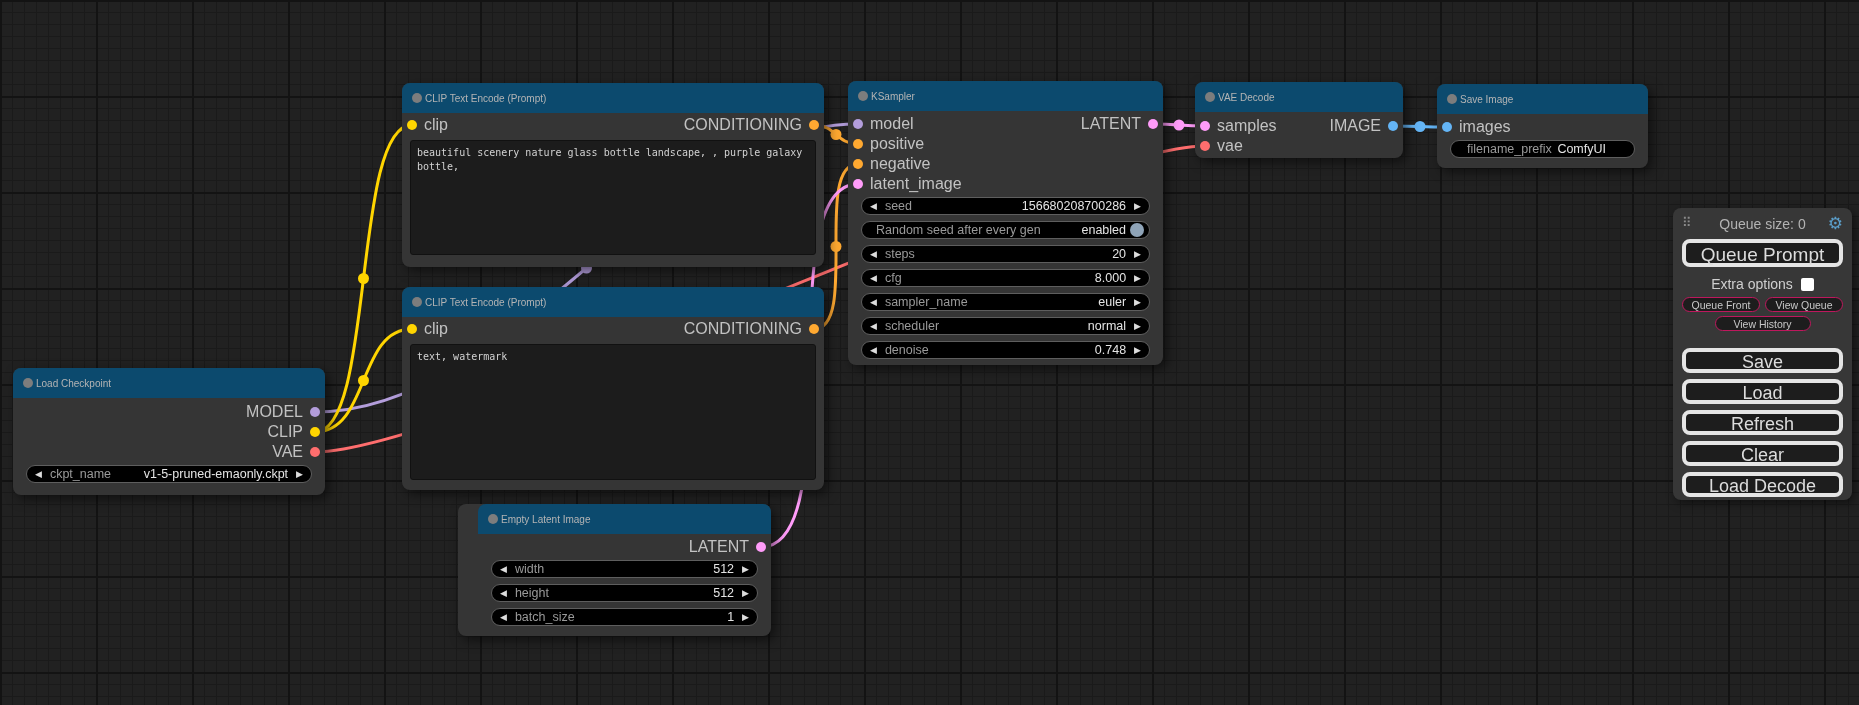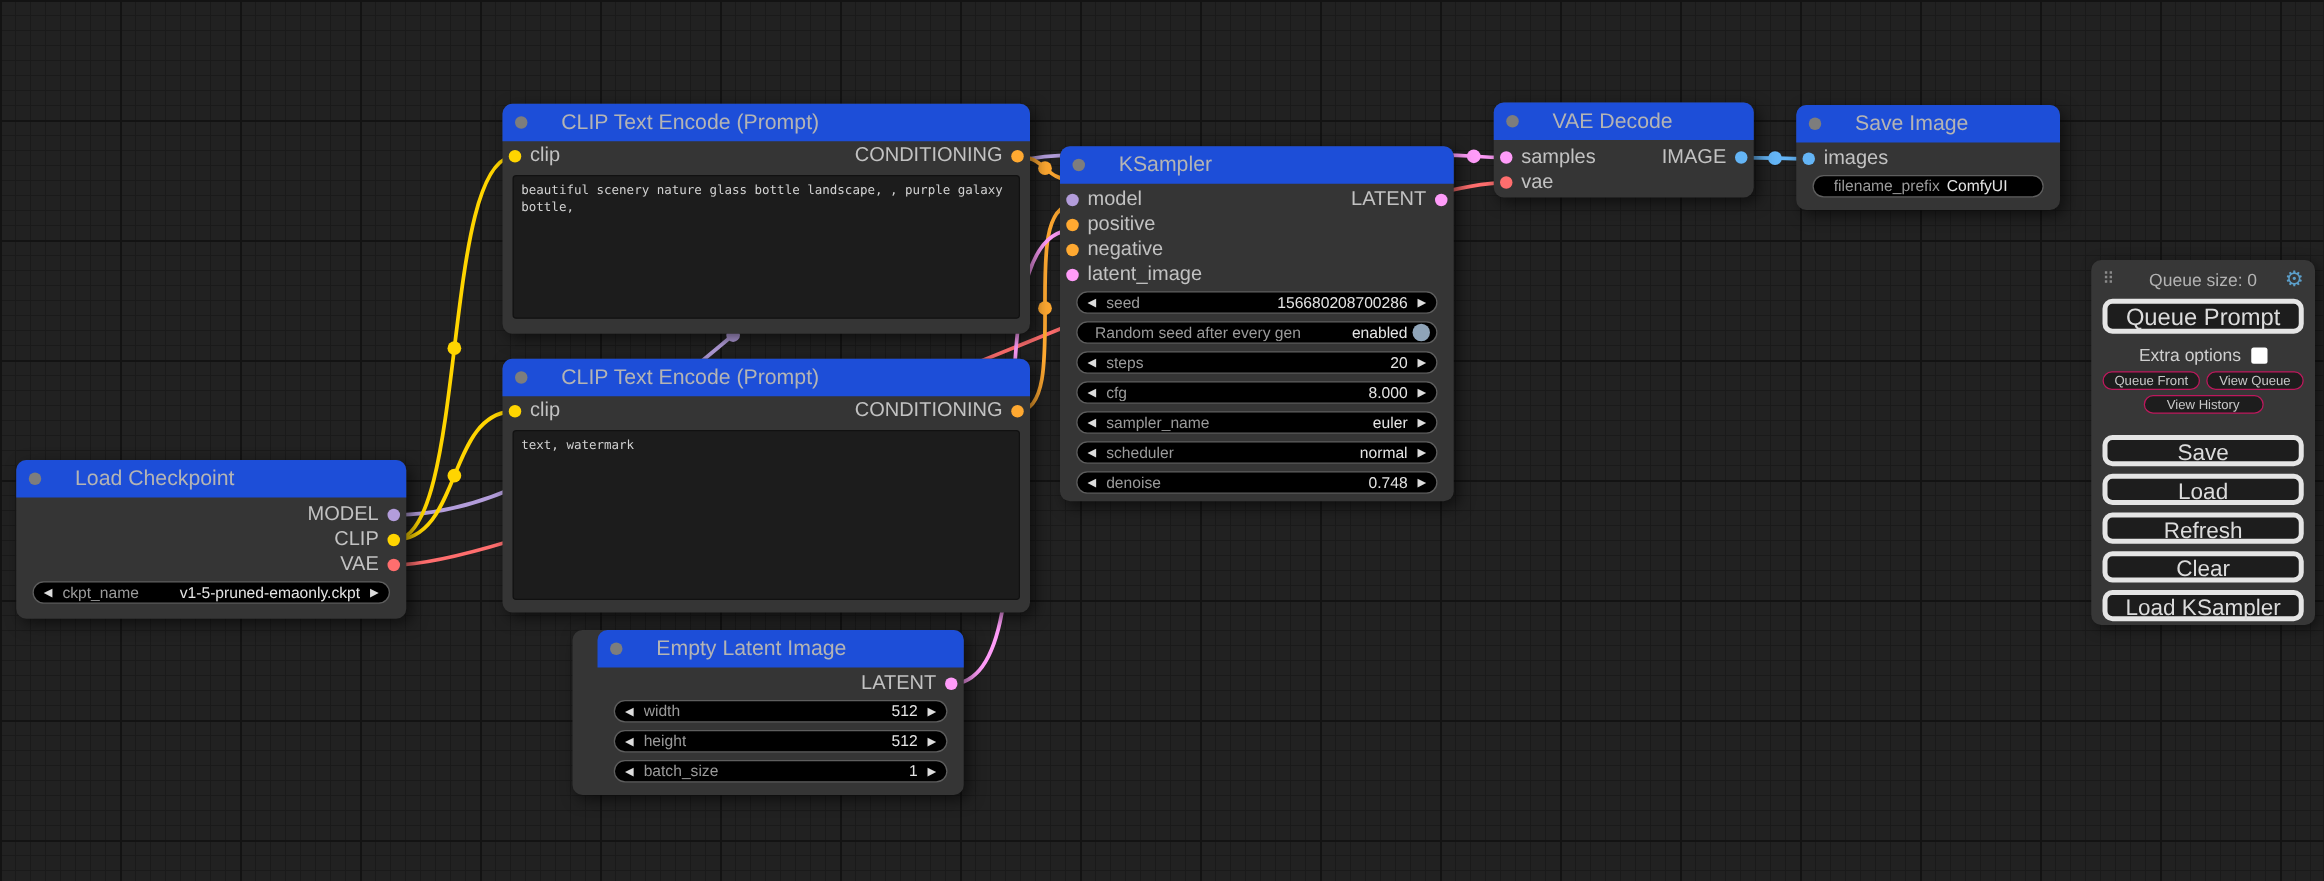--- a/index.html
+++ b/index.html
@@ -10,22 +10,22 @@
       linear-gradient(#131313 2px, transparent 2px),
       linear-gradient(90deg,#131313 2px, transparent 2px),
       linear-gradient(#1a1a1a 1px, transparent 1px),
       linear-gradient(90deg,#1a1a1a 1px, transparent 1px);
     background-size:96px 96px,96px 96px,12px 12px,12px 12px;
     font-family:"Liberation Sans",sans-serif;
   }
   #links{position:absolute;left:0;top:0;z-index:1;}
   .node{position:absolute;background:#353535;border-radius:8px;
     box-shadow:4px 4px 12px rgba(0,0,0,.55);z-index:2;box-sizing:border-box;}
-  .ntitle{height:30px;display:flex;align-items:center;gap:27px;padding:0 10px;
-    background:#1d4ed8;border-radius:8px 8px 0 0;color:#b4b4b4;font-size:17px;white-space:nowrap;}
+  .ntitle{height:30px;display:flex;align-items:center;gap:3px;padding:0 10px;
+    background:#0c4a6e;border-radius:8px 8px 0 0;color:#b4b4b4;font-size:10px;white-space:nowrap;}
   .tdot{width:10px;height:10px;border-radius:50%;background:#7d7d7d;flex:0 0 auto;}
   .prow{display:flex;justify-content:space-between;align-items:center;height:20px;padding:0 5px;}
   .pin,.pout{display:flex;align-items:center;gap:7px;}
   .pdot{width:10px;height:10px;border-radius:50%;flex:0 0 auto;}
   .plabel{font-size:16px;color:#c2c2c2;white-space:nowrap;}
   .nwidgets{margin-top:3px;}
   .widget{height:18px;box-sizing:border-box;border-radius:9px;background:#000000;
     border:1px solid #5e5e5e;margin:0 13px 6px;display:flex;align-items:center;
     padding:0 8px;font-size:12.5px;white-space:nowrap;}
   .warrow{color:#ddd;font-size:9px;line-height:1;}
@@ -188,21 +188,21 @@
             <span class="warrow">▶</span>
           </div>
           <div class="widget">
             <span class="warrow">◀</span>
             <span class="wlabel">batch_size</span>
             <span class="wvalue">1</span>
             <span class="warrow">▶</span>
           </div>
         </div>
       </div>
-      <div class="node" style="left: 848px; top: 81px; width: 315px; height: 284px; margin-top: 36px;">
+      <div class="node" style="left: 848px; top: 81px; width: 315px; height: 284px;">
         <div class="ntitle">
           <span class="tdot"></span>
           <span class="ttext">KSampler</span>
         </div>
         <div class="nrows" style="margin-top: 3px;">
           <div class="prow">
             <span class="pin">
               <span class="pdot" style="background: rgb(179, 157, 219);"></span>
               <span class="plabel">model</span>
             </span>
@@ -341,15 +341,15 @@
       <button class="qsmall">View Queue</button>
     </div>
     <div class="qrow center">
       <button class="qsmall qhist">View History</button>
     </div>
     <div class="qgap"></div>
     <button class="qbig">Save</button>
     <button class="qbig">Load</button>
     <button class="qbig">Refresh</button>
     <button class="qbig">Clear</button>
-    <button class="qbig">Load KSampler</button>
+    <button class="qbig">Load Decode</button>
   </div>
 </div>
 
 </body></html>

